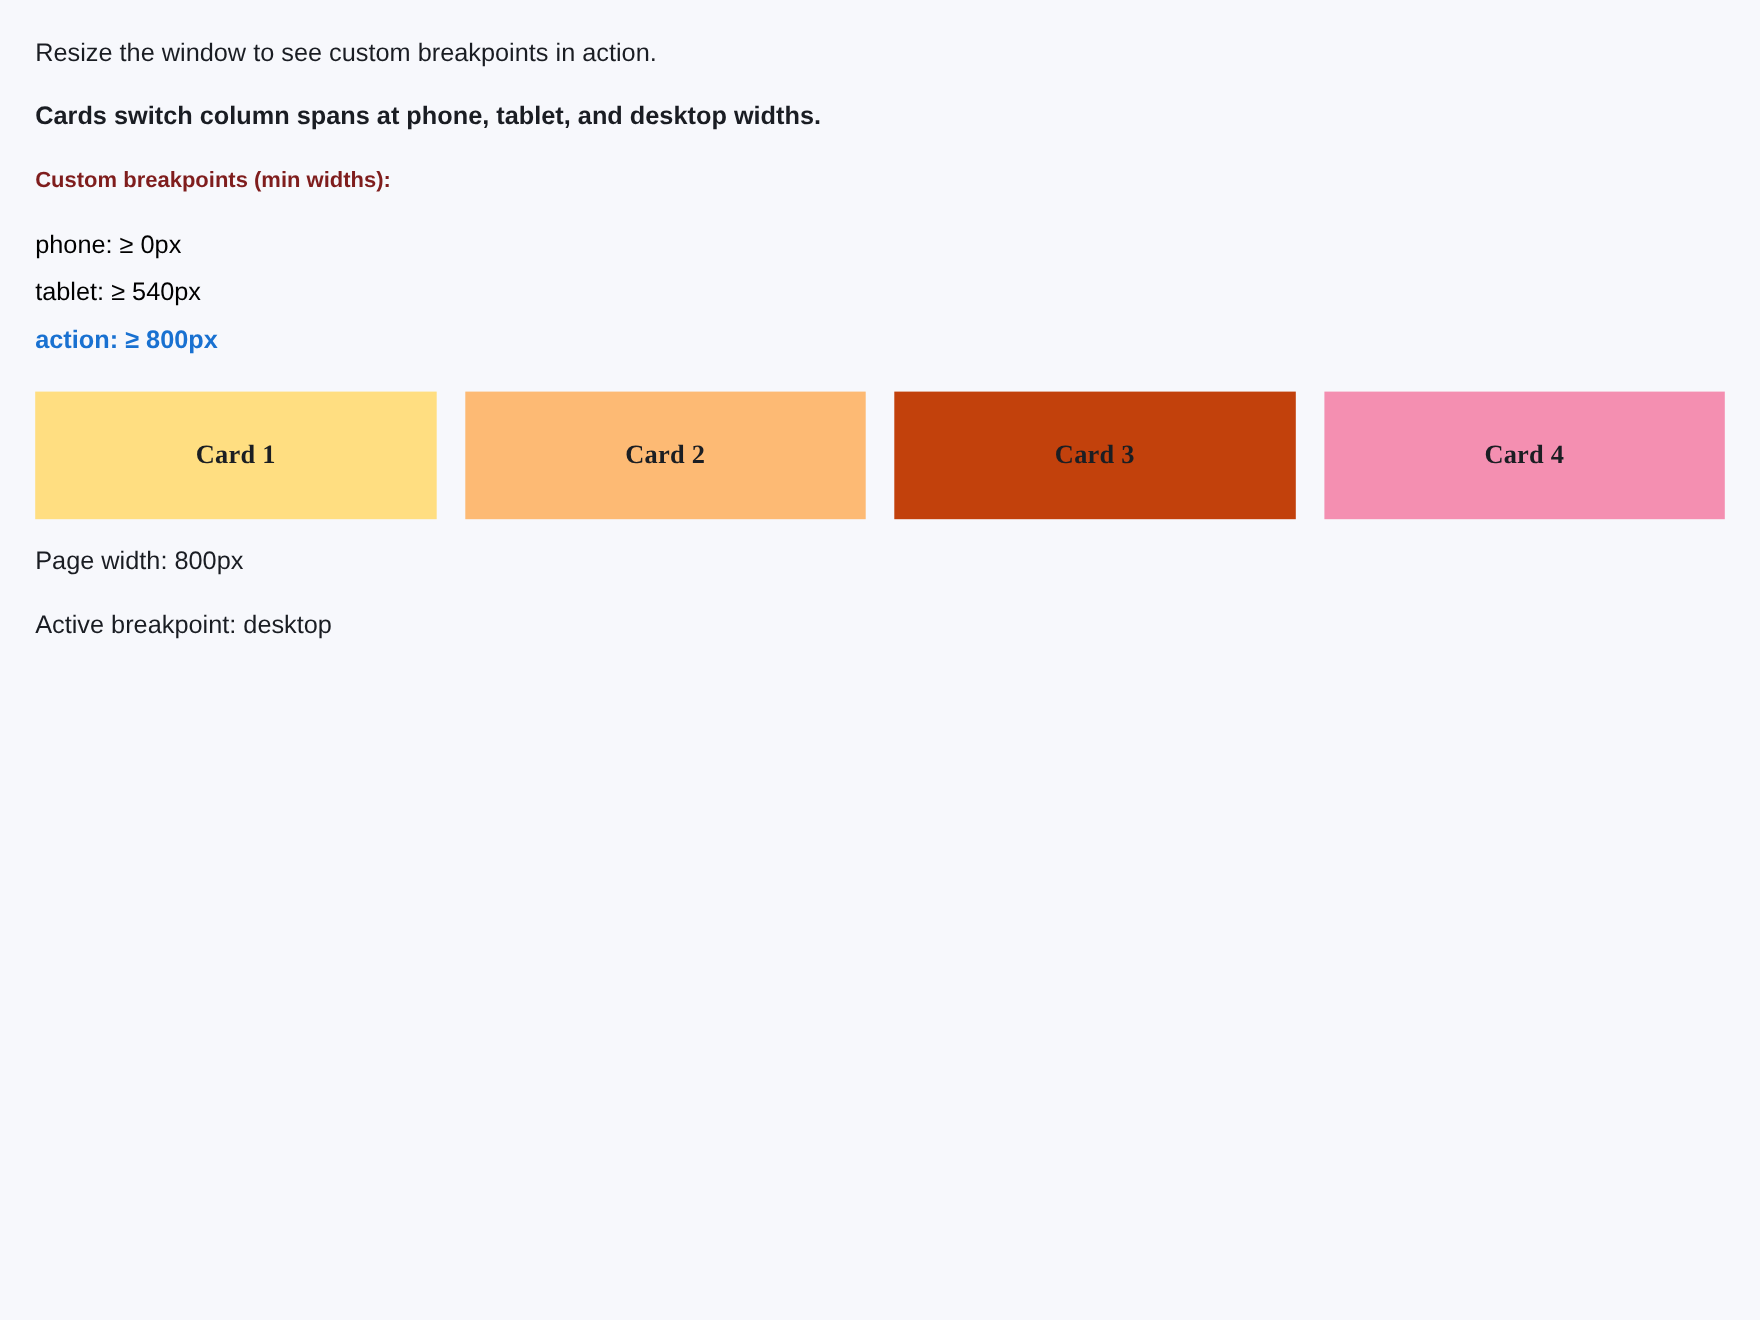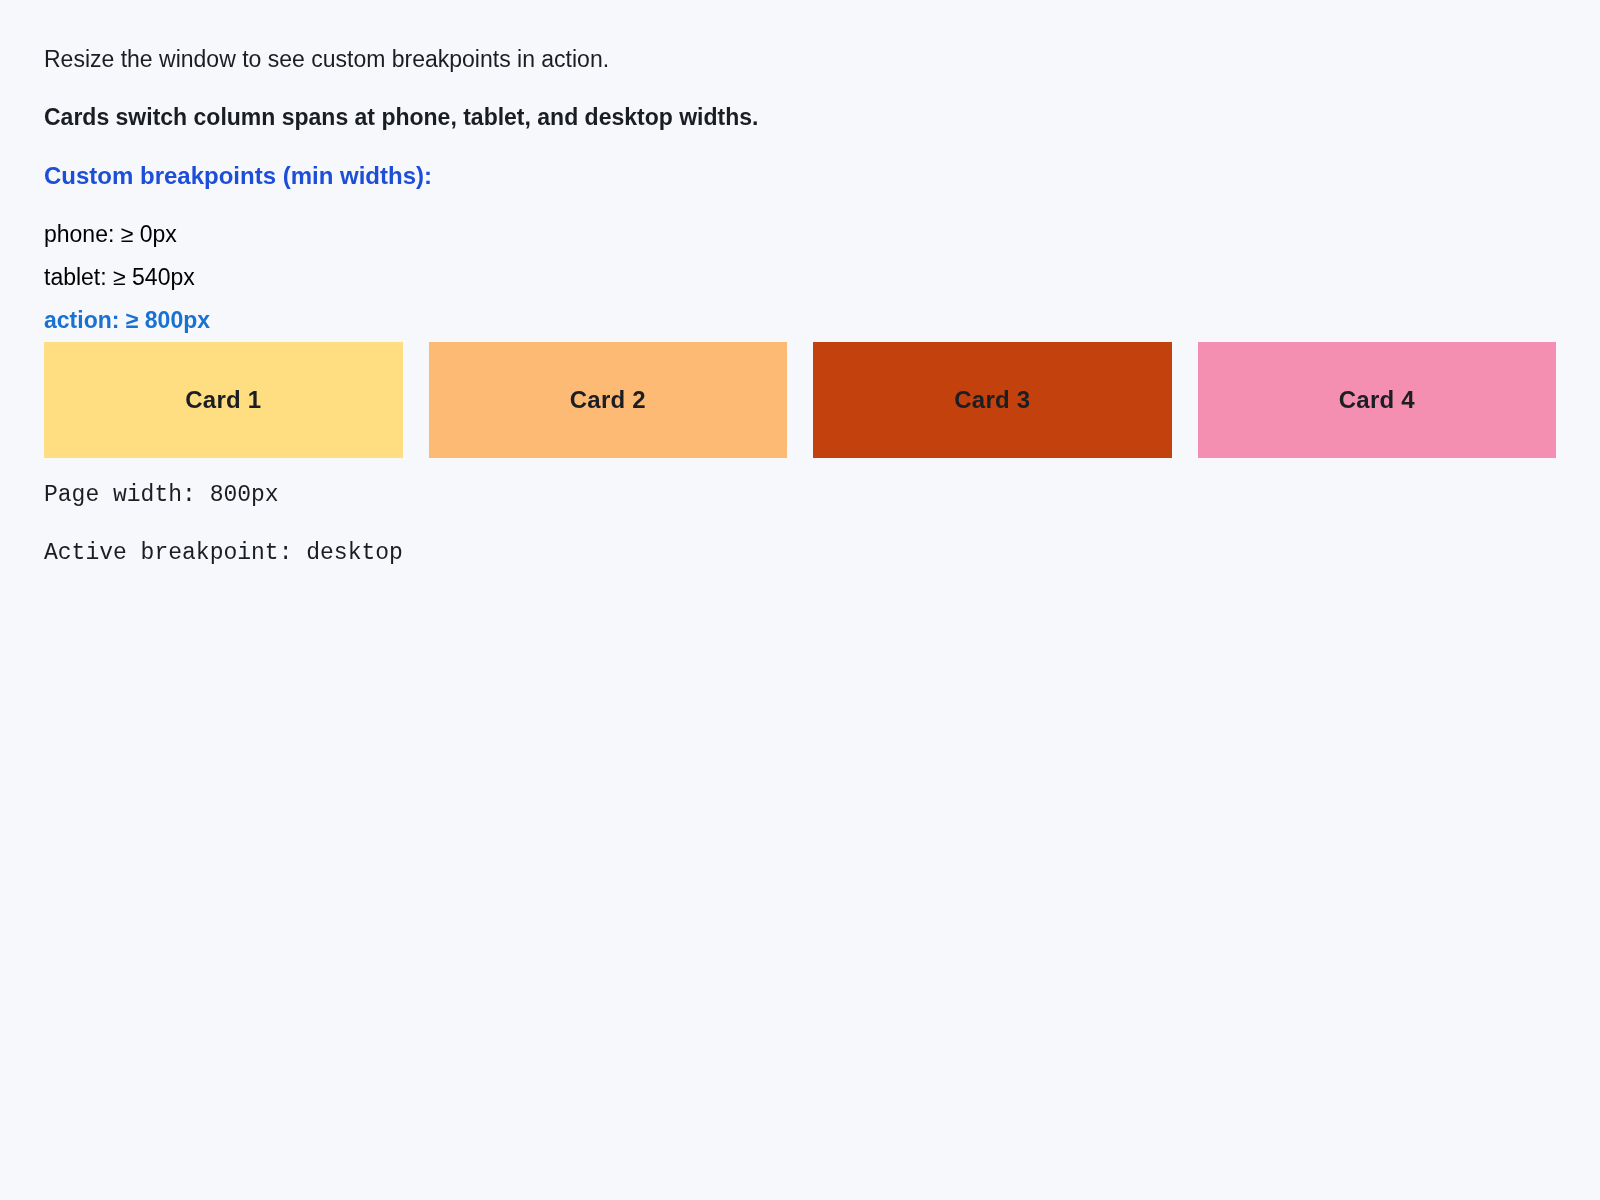--- a/index.html
+++ b/index.html
@@ -12,57 +12,59 @@
     background: #f7f8fc;
     font-family: "Liberation Sans", sans-serif;
     color: #1a1d23;
     -webkit-font-smoothing: antialiased;
     overflow: hidden;
   }
   .page {
     box-sizing: border-box;
     width: 1600px;
     height: 984px;
-    padding: 44px;
+    padding: 32px;
   }
   .intro-line {
     font-size: 23px;
     line-height: 30px;
     color: #1a1d23;
     margin: 0 0 28px 0;
   }
   .intro-line.second {
     margin-bottom: 30px;
     font-weight: bold;
   }
   .bp-heading {
-    font-size: 24px;
+    font-size: 20px;
     line-height: 28px;
     font-weight: bold;
-    color: #1d4ed8;
+    color: #7f1d1d;
     margin: 0 0 23px 0;
   }
   .bp-list {
     margin: 0 0 0 0;
     padding: 0;
     list-style: none;
   }
   .bp-row {
     font-size: 23px;
     line-height: 43px;
     color: #000000;
     white-space: pre;
   }
   .bp-row.active {
     font-weight: bold;
     color: #1971d1;
   }
   .cards {
     display: flex;
     gap: 26px;
+    margin-top: 26px;
+    font-family: Liberation Serif, serif;
   }
   .card {
     flex: 1 1 0;
     height: 116px;
     display: flex;
     align-items: center;
     justify-content: center;
     font-size: 24px;
     font-weight: bold;
     color: #1b1e23;
@@ -70,21 +72,20 @@
   }
   .status-block {
     margin-top: 22px;
   }
   .status-line {
     font-size: 23px;
     line-height: 30px;
     color: #1a1d23;
     margin: 0 0 28px 0;
     white-space: pre;
-    font-family: Liberation Mono, monospace;
   }
   .status-line:last-child {
     margin-bottom: 0;
   }
 </style>
 </head>
 <body style="background: rgb(247, 248, 252); color: rgb(26, 29, 35);">
 
 <div class="page">
 

